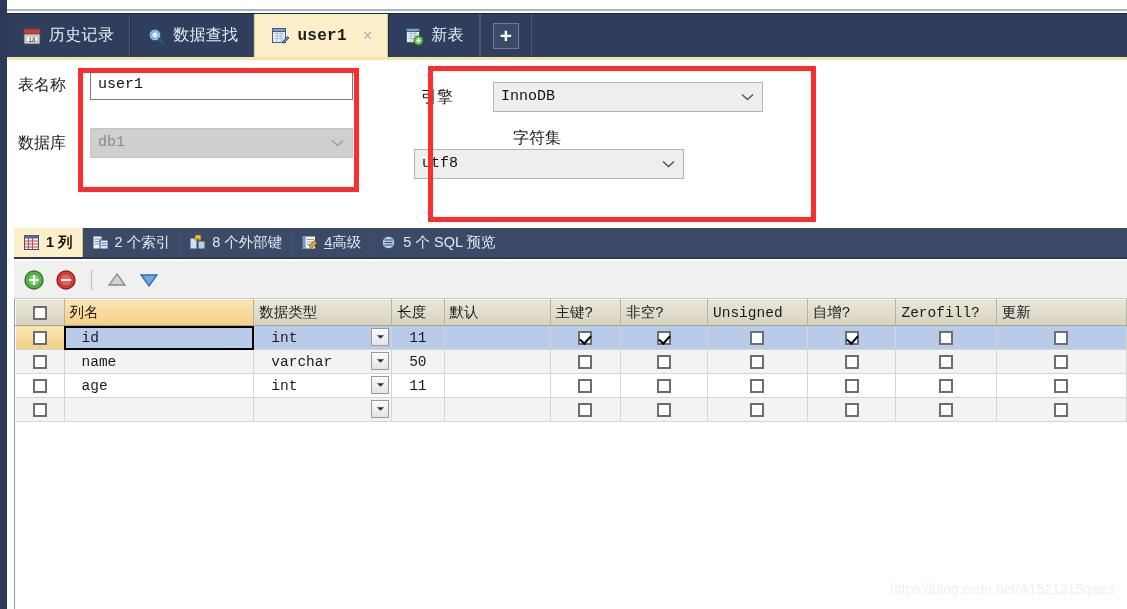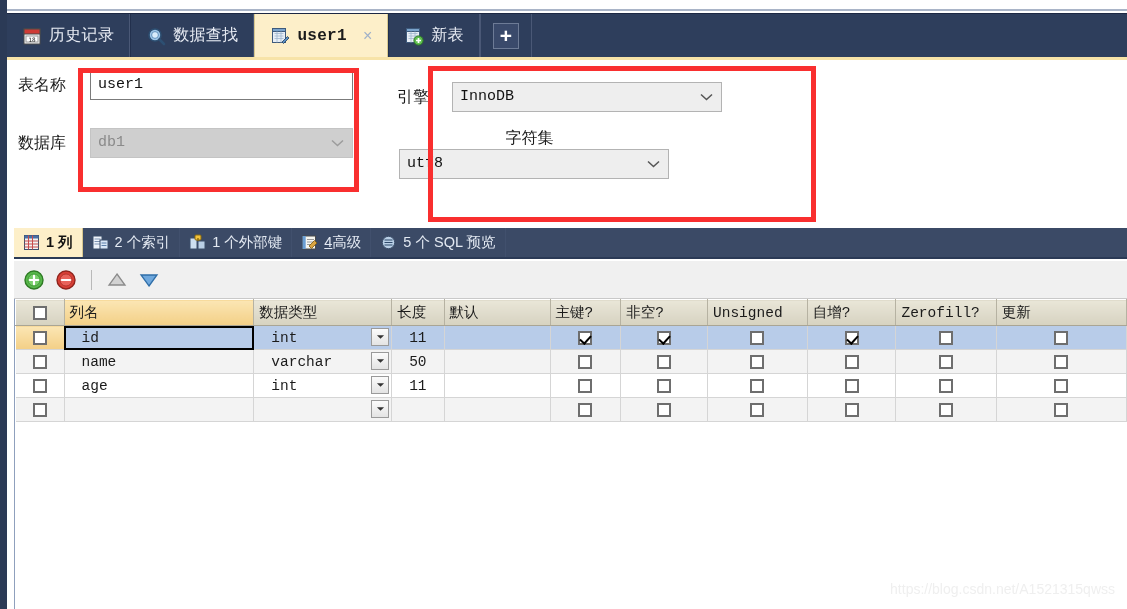--- a/index.html
+++ b/index.html
@@ -319,33 +319,33 @@
     <div class="frow" style="left:11px; top:68px;">
       <span class="flabel" style="width:62px;">数据库</span>
       <span class="fselect disabled" style="width:263px; margin-left:10px;">
         <span>db1</span>
         <svg class="chev" viewBox="0 0 13 8">
           <path d="M1 1.5 L6.5 6.5 L12 1.5" fill="none" stroke="#9c9c9c" stroke-width="1.5"></path>
         </svg>
       </span>
     </div>
 
-    <div class="frow" style="left:390px; top:22px;">
+    <div class="frow" style="left:414px; top:22px;">
       <span class="flabel" style="width:55px;">引擎</span>
-      <span class="fselect" style="width:270px; ">
+      <span class="fselect" style="width:270px; margin-left:17px;">
         <span>InnoDB</span>
         <svg class="chev" viewBox="0 0 13 8">
           <path d="M1 1.5 L6.5 6.5 L12 1.5" fill="none" stroke="#555" stroke-width="1.5"></path>
         </svg>
       </span>
     </div>
 
     <div class="frow" style="left:390px; top:68px;flex-direction:column;">
       <span class="flabel" style="width:55px;">字符集</span>
-      <span class="fselect" style="width:270px; margin-left:2px;">
+      <span class="fselect" style="width:270px; margin-left:17px;">
         <span>utf8</span>
         <svg class="chev" viewBox="0 0 13 8">
           <path d="M1 1.5 L6.5 6.5 L12 1.5" fill="none" stroke="#555" stroke-width="1.5"></path>
         </svg>
       </span>
     </div>
 
   </div>
 
   <div class="redbox" id="ann0" style="left: 78px; top: 68px; width: 281px; height: 124px; border-color: rgb(249, 47, 47);"></div>
@@ -378,21 +378,21 @@
 
     <div class="itab">
       <span class="iicon">
         <svg viewBox="0 0 17 17" width="17" height="17">
           <rect x="1" y="4" width="7" height="11" fill="#cddff0" stroke="#3c4f6b"></rect>
           <rect x="9" y="7" width="7" height="8" fill="#b9cfe6" stroke="#3c4f6b"></rect>
           <rect x="6" y="1" width="6" height="5" rx="1" fill="#f2c33c" stroke="#8a6a10"></rect>
           <path d="M9 4 v3" stroke="#8a6a10" stroke-width="1.4"></path>
         </svg>
       </span>
-      <span>1 个外部键</span>
+      <span>8 个外部键</span>
     </div>
 
     <div class="itab">
       <span class="iicon">
         <svg viewBox="0 0 17 17" width="17" height="17">
           <rect x="1.5" y="2" width="13" height="13" fill="#f6f6f0" stroke="#4a4a4a"></rect>
           <rect x="1.5" y="2" width="3.2" height="13" fill="#6b9fd4"></rect>
           <path d="M6 5.5 h7 M6 8 h7 M6 10.5 h5" stroke="#9a9a9a" stroke-width="1"></path>
           <path d="M8 12 L13.5 6.5 L16 9 L10.5 14.5 Z" fill="#d9a441" stroke="#7a5a12" stroke-width="0.8"></path>
         </svg>

